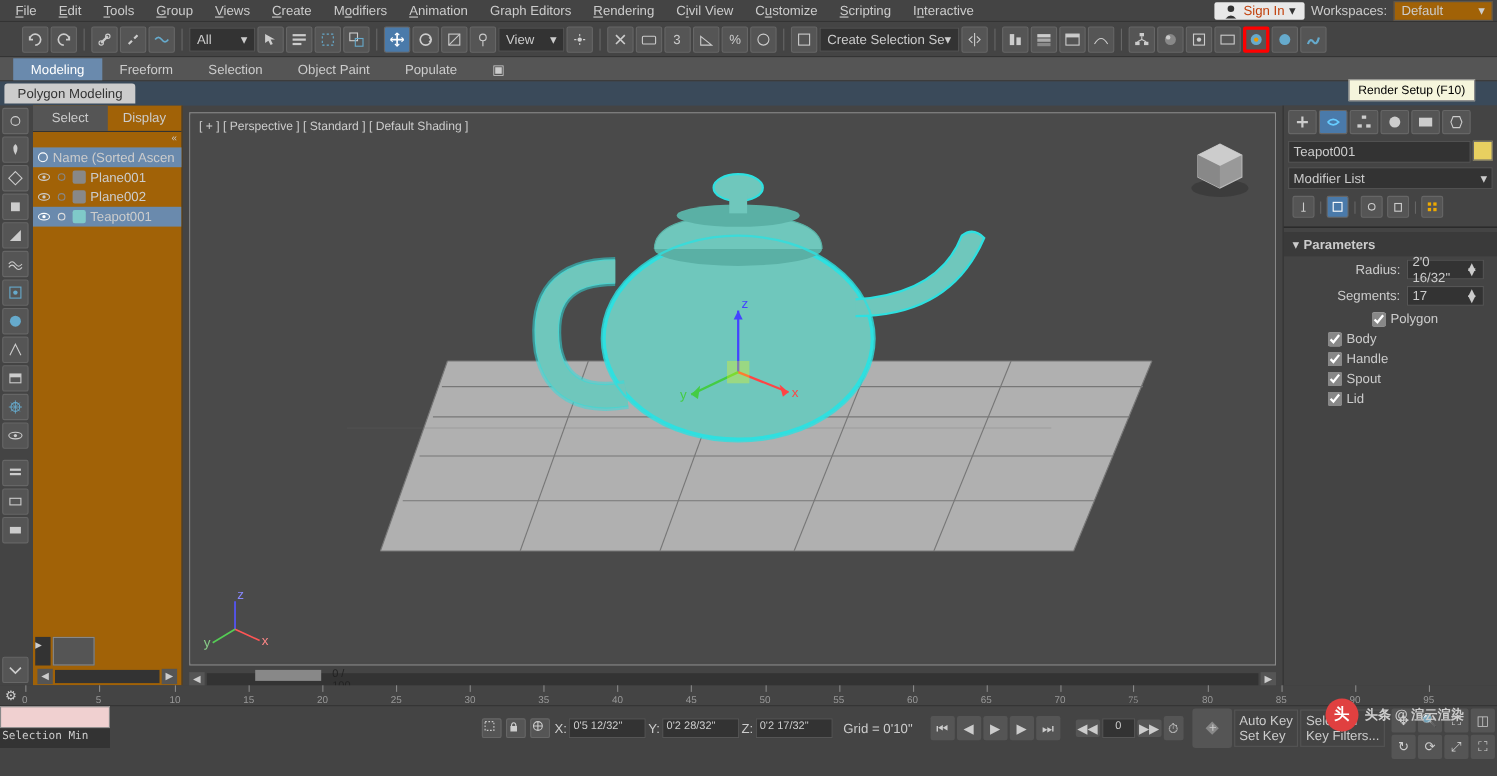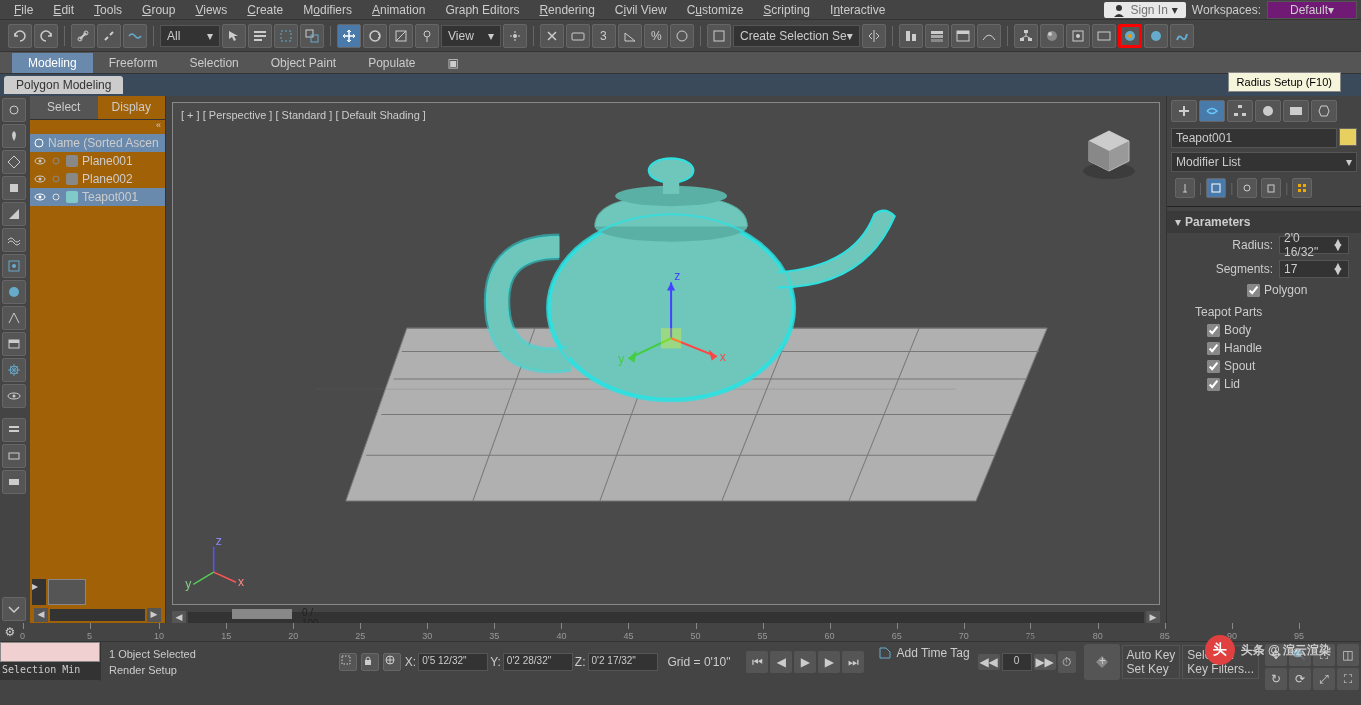--- a/index.html
+++ b/index.html
@@ -2,24 +2,24 @@
 <html><head>
 <meta charset="utf-8">
 <style>
 * { margin:0; padding:0; box-sizing:border-box; font-family:"Segoe UI",Arial,sans-serif; font-size:12px; color:#ccc; user-select:none; }
 body { width:1361px; height:705px; background:#444; overflow:hidden; }
 .menubar { height:20px; background:#444; display:flex; align-items:center; padding:0 4px; border-bottom:1px solid #333; }
 .menubar .menu-item { padding:2px 10px; cursor:pointer; }
 .menubar .menu-item u { text-decoration:underline; }
 .menubar .spacer { flex:1; }
 .signin { display:flex; align-items:center; gap:4px; background:#e8e8e8; color:#333; padding:1px 8px; border-radius:2px; }
-.signin span { color:#737373; }
+.signin span { color:#c2410c; }
 .workspace-label { margin:0 6px; }
-.workspace-select { background:#701a75; border:1px solid #555; padding:1px 6px; min-width:90px; display:flex; justify-content:center; align-items:center; }
-.toolbar-row { height:32px; background:#444; display:flex; align-items:center; padding:2px 8px; gap:2px; border-bottom:1px solid #333; }
+.workspace-select { background:#a16207; border:1px solid #555; padding:1px 6px; min-width:90px; display:flex; justify-content:space-between; align-items:center; }
+.toolbar-row { height:32px; background:#444; display:flex; align-items:center; padding:2px 20px; gap:2px; border-bottom:1px solid #333; }
 .tbtn { width:24px; height:24px; background:#555; border:1px solid #666; display:flex; align-items:center; justify-content:center; border-radius:2px; cursor:pointer; }
 .tbtn svg { width:16px; height:16px; }
 .tsep { width:1px; height:20px; background:#666; margin:0 4px; }
 .select-box { background:#333; border:1px solid #555; padding:2px 6px; min-width:60px; display:flex; justify-content:space-between; align-items:center; height:22px; }
 .highlight-red { border:3px solid #f00 !important; }
 .tooltip-box { position:absolute; background:#f5f5dc; color:#000; padding:3px 8px; border:1px solid #888; font-size:11px; z-index:100; }
 .toolbar2 { height:22px; background:#555; display:flex; align-items:center; padding:0; border-bottom:1px solid #333; }
 .tab { padding:3px 16px; cursor:pointer; }
 .tab.active { background:#6a8aad; color:#fff; }
 .flyout { width:14px; text-align:center; }
@@ -319,21 +319,21 @@
   <div class="tbtn">
       <svg viewBox="0 0 16 16">
         <circle cx="8" cy="8" r="5" fill="#6ac"></circle>
       </svg>
     </div>
   <div class="tbtn">
       <svg viewBox="0 0 16 16">
         <path d="M3 12 Q5 6 8 10 Q11 14 13 6" fill="none" stroke="#6ac" stroke-width="2"></path>
       </svg>
     </div>
-  <div class="tooltip-box" style="top:72px; right:20px;">Radius Setup   (F10)</div>
+  <div class="tooltip-box" style="top:72px; right:20px;">Render Setup   (F10)</div>
 </div>
 
 <div class="toolbar2">
   <span style="width:12px"></span>
   <span class="tab active">Modeling</span>
   <span class="tab">Freeform</span>
   <span class="tab">Selection</span>
   <span class="tab">Object Paint</span>
   <span class="tab">Populate</span>
   <span class="tab flyout">▣</span>
@@ -684,21 +684,20 @@
           <span class="spinner-btns">
             <span>▲</span>
             <span>▼</span>
           </span>
         </div>
     </div>
     <div class="check-row" style="padding-left:80px">
       <input type="checkbox" checked="" style="">
       <span>Polygon</span>
     </div>
-    <div style="padding:6px 12px 2px 28px; color:#ccc">Teapot Parts</div>
     <div class="check-row">
         <input type="checkbox" checked="" style="">
         <span>Body</span>
       </div>
     <div class="check-row">
         <input type="checkbox" checked="" style="">
         <span>Handle</span>
       </div>
     <div class="check-row">
         <input type="checkbox" checked="" style="">
@@ -735,24 +734,20 @@
         <span class="tick" style="left: 85%; margin-top: 37px;">85</span>
         <span class="tick" style="left: 90%;">90</span>
         <span class="tick" style="left: 95%;">95</span>
       </div>
   </div>
   <div class="status-row">
     <div class="status-left">
       <div class="pink-box"></div>
       <div class="maxscript-box">Selection Min</div>
     </div>
-    <div style="border-left:1px solid #333; display:flex; flex-direction:column; justify-content:center;">
-      <div class="status-text">1 Object Selected</div>
-      <div class="status-text">Render Setup</div>
-    </div>
     <div style="flex:1"></div>
     <div style="display:flex; align-items:center; gap:4px; padding:0 6px">
       <div class="tbtn" style="width:18px;height:18px">
           <svg width="12" height="12">
             <rect x="2" y="2" width="8" height="8" fill="none" stroke="#ccc" stroke-dasharray="1.5"></rect>
           </svg>
         </div>
       <div class="tbtn" style="width:18px;height:18px">
           <svg width="12" height="12">
             <rect x="3" y="6" width="6" height="5" fill="#ccc"></rect>
@@ -776,28 +771,20 @@
       </div>
       <span style="margin-left:6px">Grid = 0'10"</span>
     </div>
     <div style="display:flex; align-items:center; gap:6px; padding:0 10px">
       <div class="nav-btns">
         <div class="nav-btn">⏮</div>
         <div class="nav-btn">◀</div>
         <div class="nav-btn">▶</div>
         <div class="nav-btn">▶</div>
         <div class="nav-btn">⏭</div>
-      </div>
-    </div>
-    <div style="display:flex; align-items:flex-end; flex-direction:column; gap:2px; padding:4px">
-      <div style="display:flex; align-items:center; gap:4px; font-size:10px">
-        <svg width="14" height="14">
-            <path d="M2 2 L8 2 L12 6 L12 12 L2 12 Z" fill="none" stroke="#6ac"></path>
-          </svg>
-        <span>Add Time Tag</span>
       </div>
     </div>
     <div style="display:flex; align-items:center; gap:2px; padding:0 4px">
       <div class="nav-btn" style="height:16px">◀◀</div>
       <div class="coord-input" style="width:30px; text-align:center">0</div>
       <div class="nav-btn" style="height:16px">▶▶</div>
       <div class="nav-btn" style="width:18px">⏱</div>
     </div>
     <div style="display:flex; align-items:center; gap:2px; padding:0 4px">
       <div class="big-btn">

